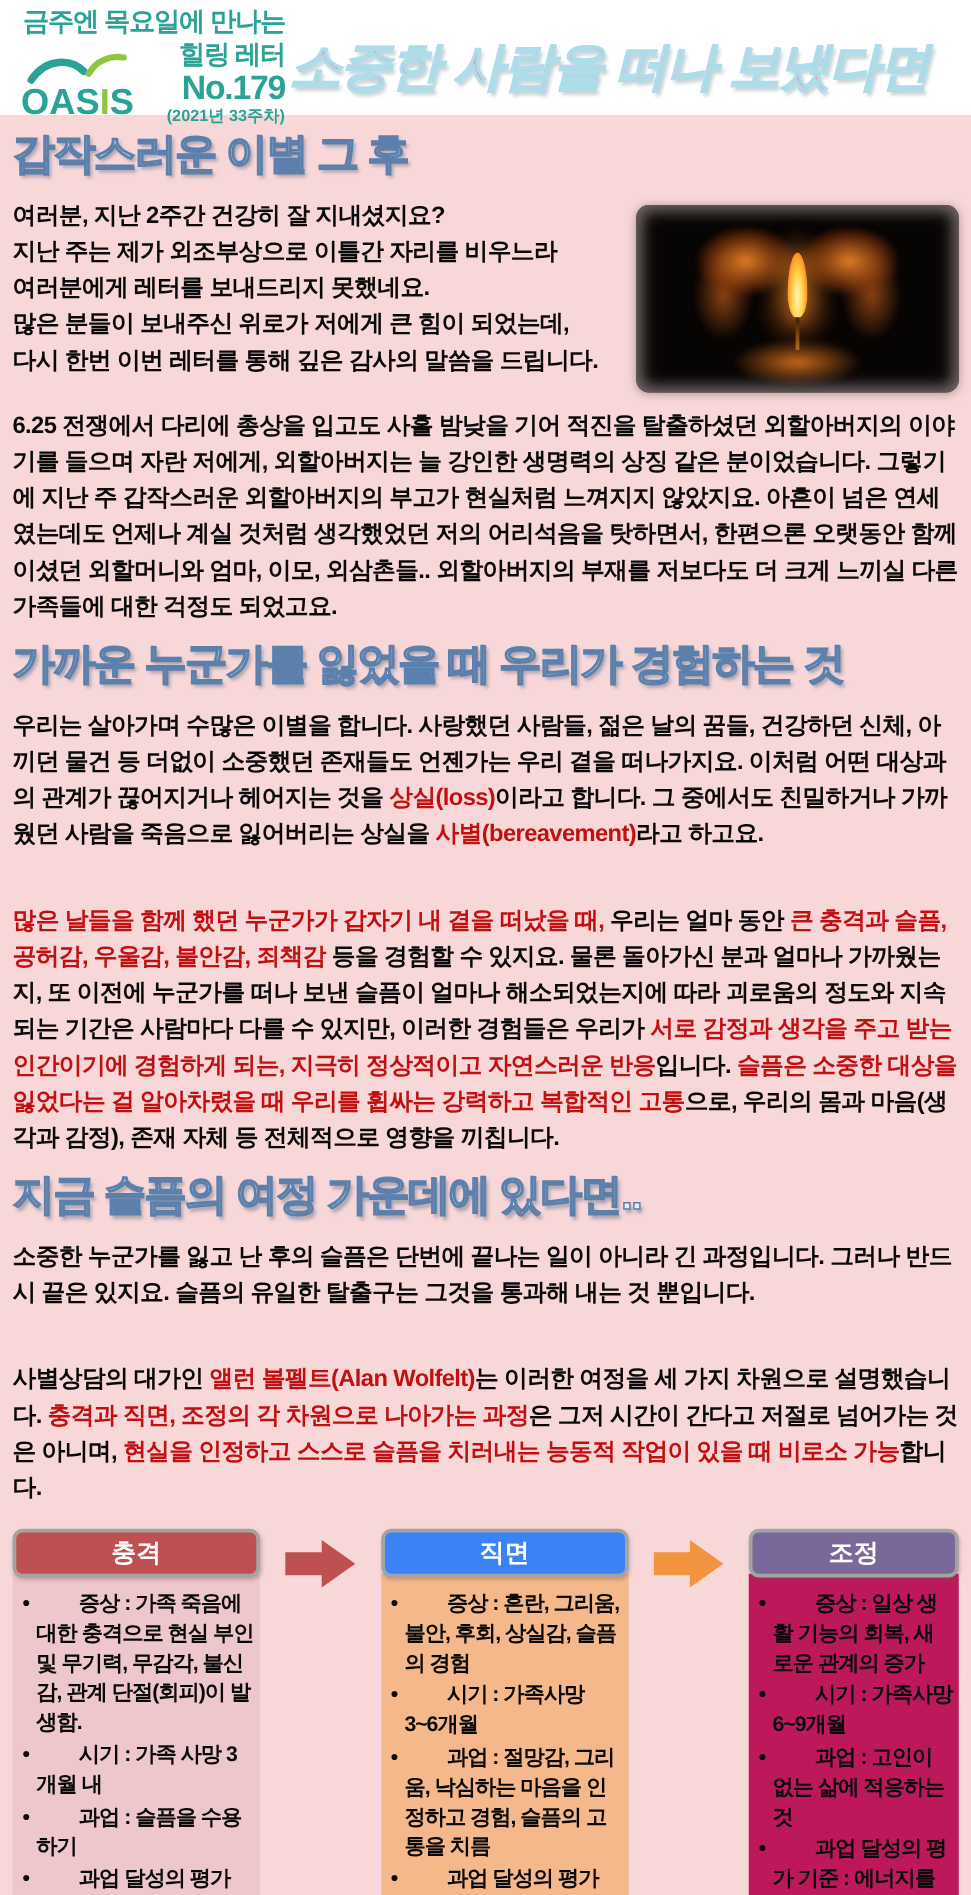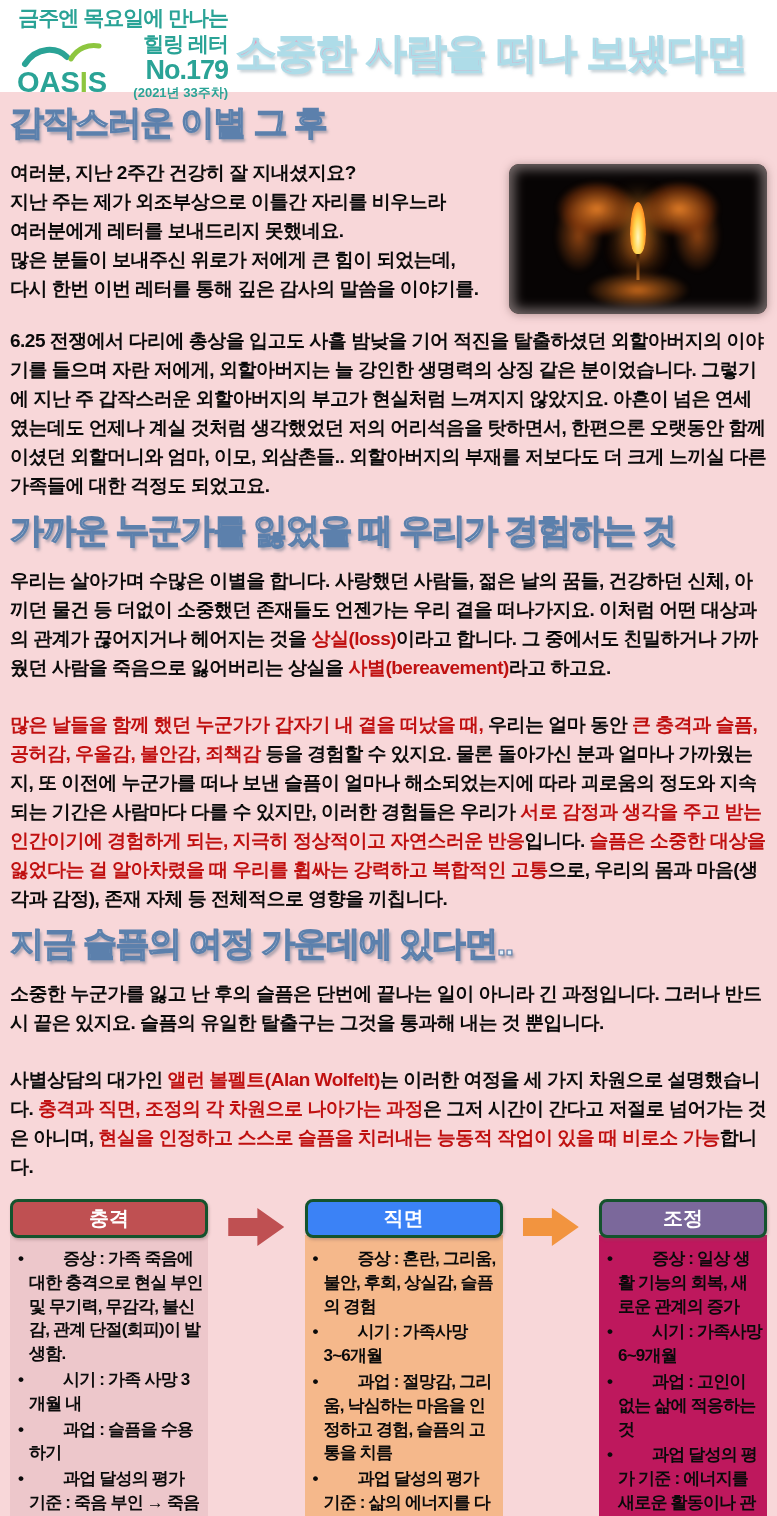--- a/index.html
+++ b/index.html
@@ -18,34 +18,34 @@
   
   .top{height:92px;position:relative;background:#fff;}
   .tagline{position:absolute;left:0;top:5px;width:228px;text-align:right;color:var(--teal);
            font-weight:700;font-size:21px;line-height:1.22;letter-spacing:-1px;}
   .tagline .issue{font-size:27px;line-height:1.05;}
   .tagline .week{font-size:13px;letter-spacing:0;}
   .brand{position:absolute;left:12px;top:42px;width:100px;text-align:center;}
   .brand svg{display:block;margin:0 auto -2px;}
   .logotype{font-size:29px;font-weight:800;color:var(--teal);letter-spacing:0;}
   .logotype .lime{color:var(--lime);}
-  .main-title{position:absolute;left:218px;top:26px;width:546px;margin:0;text-align:center;
+  .main-title{position:absolute;left:232px;top:26px;width:546px;margin:0;
               font-size:41px;font-weight:800;letter-spacing:-1px;white-space:nowrap;
               color:var(--title-pink);-webkit-text-stroke:1.4px var(--title-outline);
-              text-shadow:2px 3px 3px rgba(150,170,180,.55);}
+              text-shadow:2px 3px 3px rgba(150,170,180,.55);font-style:italic;}
 
   
   .content{background:var(--content-bg);padding:6px 10px 12px;box-sizing:border-box;min-height:1392px;}
   .sec{margin:8px 0 12px;font-size:34px;font-weight:800;letter-spacing:-1.5px;
        color:var(--heading-fill);-webkit-text-stroke:1.2px var(--heading-outline);
        text-shadow:2px 3px 3px rgba(110,120,140,.6);}
   .sec:first-child{margin-top:2px;}
   .para{margin:0 0 8px;font-size:19px;font-weight:700;line-height:29px;letter-spacing:-0.5px;}
   .para .c-red{color:var(--red);}
-  .gap{margin-top:28px;}
+  .gap{margin-top:40px;}
   .row1{display:flex;gap:20px;align-items:flex-start;margin-bottom:12px;}
   .row1 .para{flex:1;}
   .line{display:block;}
 
   
   .photo{width:258px;height:150px;flex:none;margin-top:6px;position:relative;overflow:hidden;
          background:#070404;border-radius:10px;box-shadow:0 1px 8px rgba(120,90,90,.55);}
   .photo::before{content:"";position:absolute;inset:0;filter:blur(2px);
     background:
       radial-gradient(55px 38px at 34% 30%, rgba(236,130,40,.95), rgba(150,60,10,.5) 55%, transparent 74%),
@@ -60,21 +60,21 @@
          background:radial-gradient(ellipse at 50% 68%, #fff7c0 0%, #ffd24a 38%, #ff8a1e 72%, rgba(200,60,10,0) 100%);
          border-radius:50% 50% 42% 42%/62% 62% 38% 38%;
          box-shadow:0 0 18px 7px rgba(255,150,40,.55);filter:blur(.5px);z-index:1;}
   .flame::after{content:"";position:absolute;left:50%;top:100%;width:3px;height:26px;
                 transform:translateX(-50%);background:linear-gradient(#3a1c06,#b86a20);}
 
   
   .stages{display:flex;justify-content:space-between;align-items:flex-start;margin-top:18px;}
   .stage{width:198px;}
   .stage:last-child{width:168px;}
-  .stage-header{border:3px solid #14532d;border-radius:8px;padding:3px 0;text-align:center;
+  .stage-header{border:3px solid #a3a3a3;border-radius:8px;padding:3px 0;text-align:center;
                 color:#fff;font-size:20px;font-weight:800;position:relative;z-index:1;
                 box-shadow:1px 2px 3px rgba(120,90,90,.35);}
   .stage-body{margin:-3px 0 0;padding:12px 5px 14px 8px;list-style:none;min-height:186px;
               font-size:17px;font-weight:700;line-height:1.4;letter-spacing:-0.8px;box-sizing:border-box;}
   .stage-body li{position:relative;padding-left:11px;margin-bottom:2px;}
   .stage-body li::before{content:"\2022";position:absolute;left:0;}
   .stage-body b{font-weight:800;margin-left:34px;}
   .stage-arrow{width:56px;height:38px;margin-top:9px;flex:none;
                clip-path:polygon(0 26%,52% 26%,52% 0,100% 50%,52% 100%,52% 74%,0 74%);
                filter:drop-shadow(1px 2px 1px rgba(120,90,90,.4));}
@@ -104,21 +104,21 @@
   <main class="content">
 
     <h2 class="sec">갑작스러운 이별 그 후</h2>
 
     <div class="row1">
       <p class="para">
           <span class="line">여러분, 지난 2주간 건강히 잘 지내셨지요?</span>
           <span class="line">지난 주는 제가 외조부상으로 이틀간 자리를 비우느라</span>
           <span class="line">여러분에게 레터를 보내드리지 못했네요.</span>
           <span class="line">많은 분들이 보내주신 위로가 저에게 큰 힘이 되었는데,</span>
-          <span class="line">다시 한번 이번 레터를 통해 깊은 감사의 말씀을 이야기를.</span>
+          <span class="line">다시 한번 이번 레터를 통해 깊은 감사의 말씀을 드립니다.</span>
         </p>
       <div class="photo">
         <div class="flame"></div>
       </div>
     </div>
 
     <p class="para">6.25 전쟁에서 다리에 총상을 입고도 사흘 밤낮을 기어 적진을 탈출하셨던 외할아버지의 이야기를 들으며 자란 저에게, 외할아버지는 늘 강인한 생명력의 상징 같은 분이었습니다. 그렇기에 지난 주 갑작스러운 외할아버지의 부고가 현실처럼 느껴지지 않았지요. 아흔이 넘은 연세였는데도 언제나 계실 것처럼 생각했었던 저의 어리석음을 탓하면서, 한편으론 오랫동안 함께이셨던 외할머니와 엄마, 이모, 외삼촌들.. 외할아버지의 부재를 저보다도 더 크게 느끼실 다른 가족들에 대한 걱정도 되었고요.</p>
 
     <h2 class="sec">가까운 누군가를 잃었을 때 우리가 경험하는 것</h2>
     <p class="para"><span>우리는 살아가며 수많은 이별을 합니다. 사랑했던 사람들, 젊은 날의 꿈들, 건강하던 신체, 아끼던 물건 등 더없이 소중했던 존재들도 언젠가는 우리 곁을 떠나가지요. 이처럼 어떤 대상과의 관계가 끊어지거나 헤어지는 것을 </span><span class="c-red">상실(loss)</span><span>이라고 합니다. 그 중에서도 친밀하거나 가까웠던 사람을 죽음으로 잃어버리는 상실을 </span><span class="c-red">사별(bereavement)</span><span>라고 하고요.</span></p>

